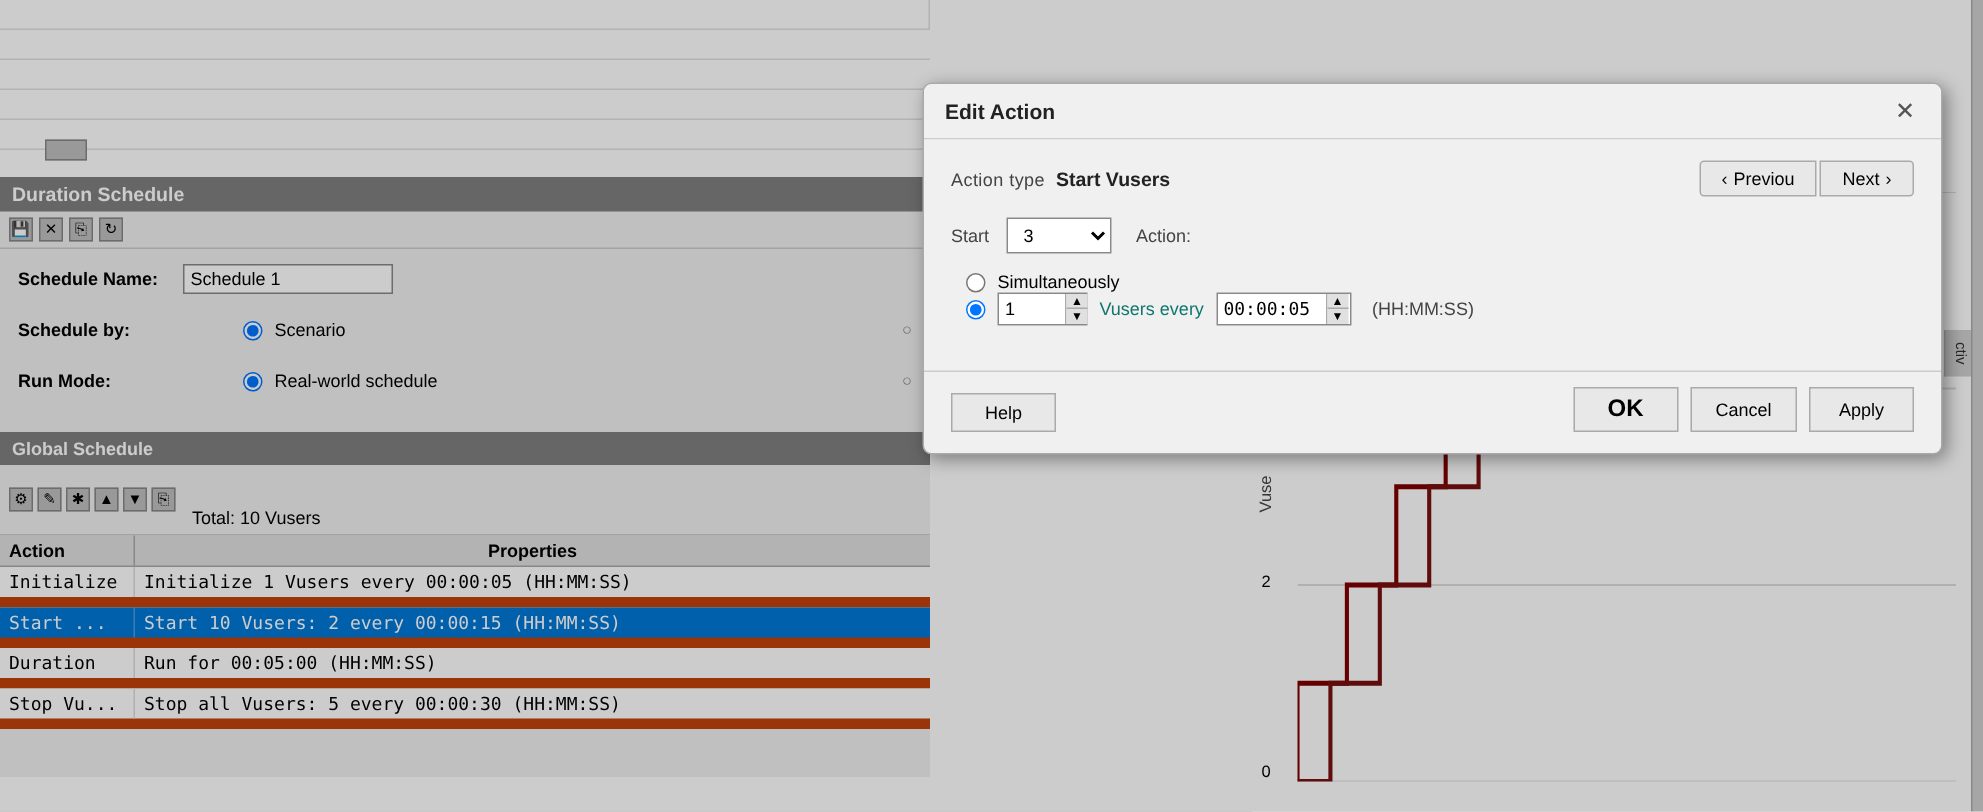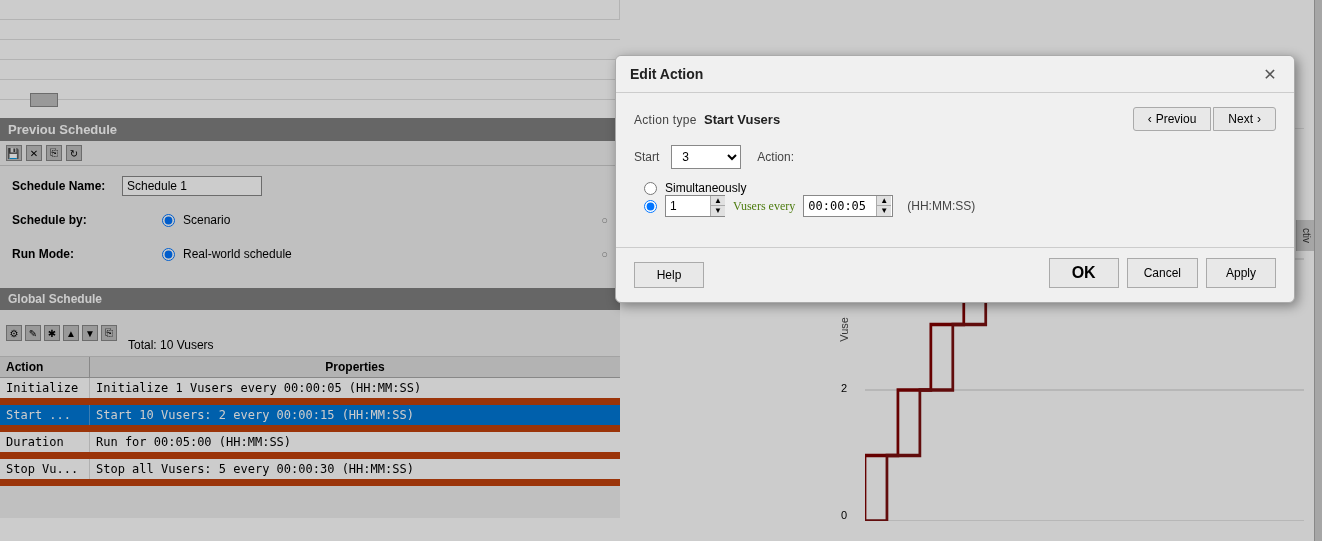--- a/index.html
+++ b/index.html
@@ -356,22 +356,21 @@
       justify-content: center;
       line-height: 1;
     }
 
     .spinner-up {
       border-bottom: 1px solid #aaa;
     }
 
     .every-label {
       font-size: 12px;
-      color: #4d7c0f;
-      font-family: Liberation Serif, serif;
+      color: #0f766e;
     }
 
     .time-spinner {
       display: flex;
       align-items: center;
       border: 1px solid #888;
       background: white;
       width: 90px;
     }
 
@@ -480,21 +479,21 @@
     <div style="height:20px;border-bottom:1px solid #e0e0e0;"></div>
     <div style="height:20px;border-bottom:1px solid #e0e0e0;"></div>
     <div style="height:20px;border-bottom:1px solid #e0e0e0;"></div>
     <div style="height:20px;border-bottom:1px solid #e0e0e0;"></div>
   </div>
 </div>
 
 <button class="small-btn" style="position:absolute;top:93px;left:30px;width:28px;height:14px;background:#c0c0c0;border:1px solid #888;font-size:9px;"></button>
 
 <div class="scenario-panel">
-  <div class="scenario-header">Previou Schedule</div>
+  <div class="scenario-header">Duration Schedule</div>
 
   <div class="toolbar">
     <button class="toolbar-icon">💾</button>
     <button class="toolbar-icon">✕</button>
     <button class="toolbar-icon">⎘</button>
     <button class="toolbar-icon">↻</button>
   </div>
 
   <div class="form-area">
     <div class="form-row">

